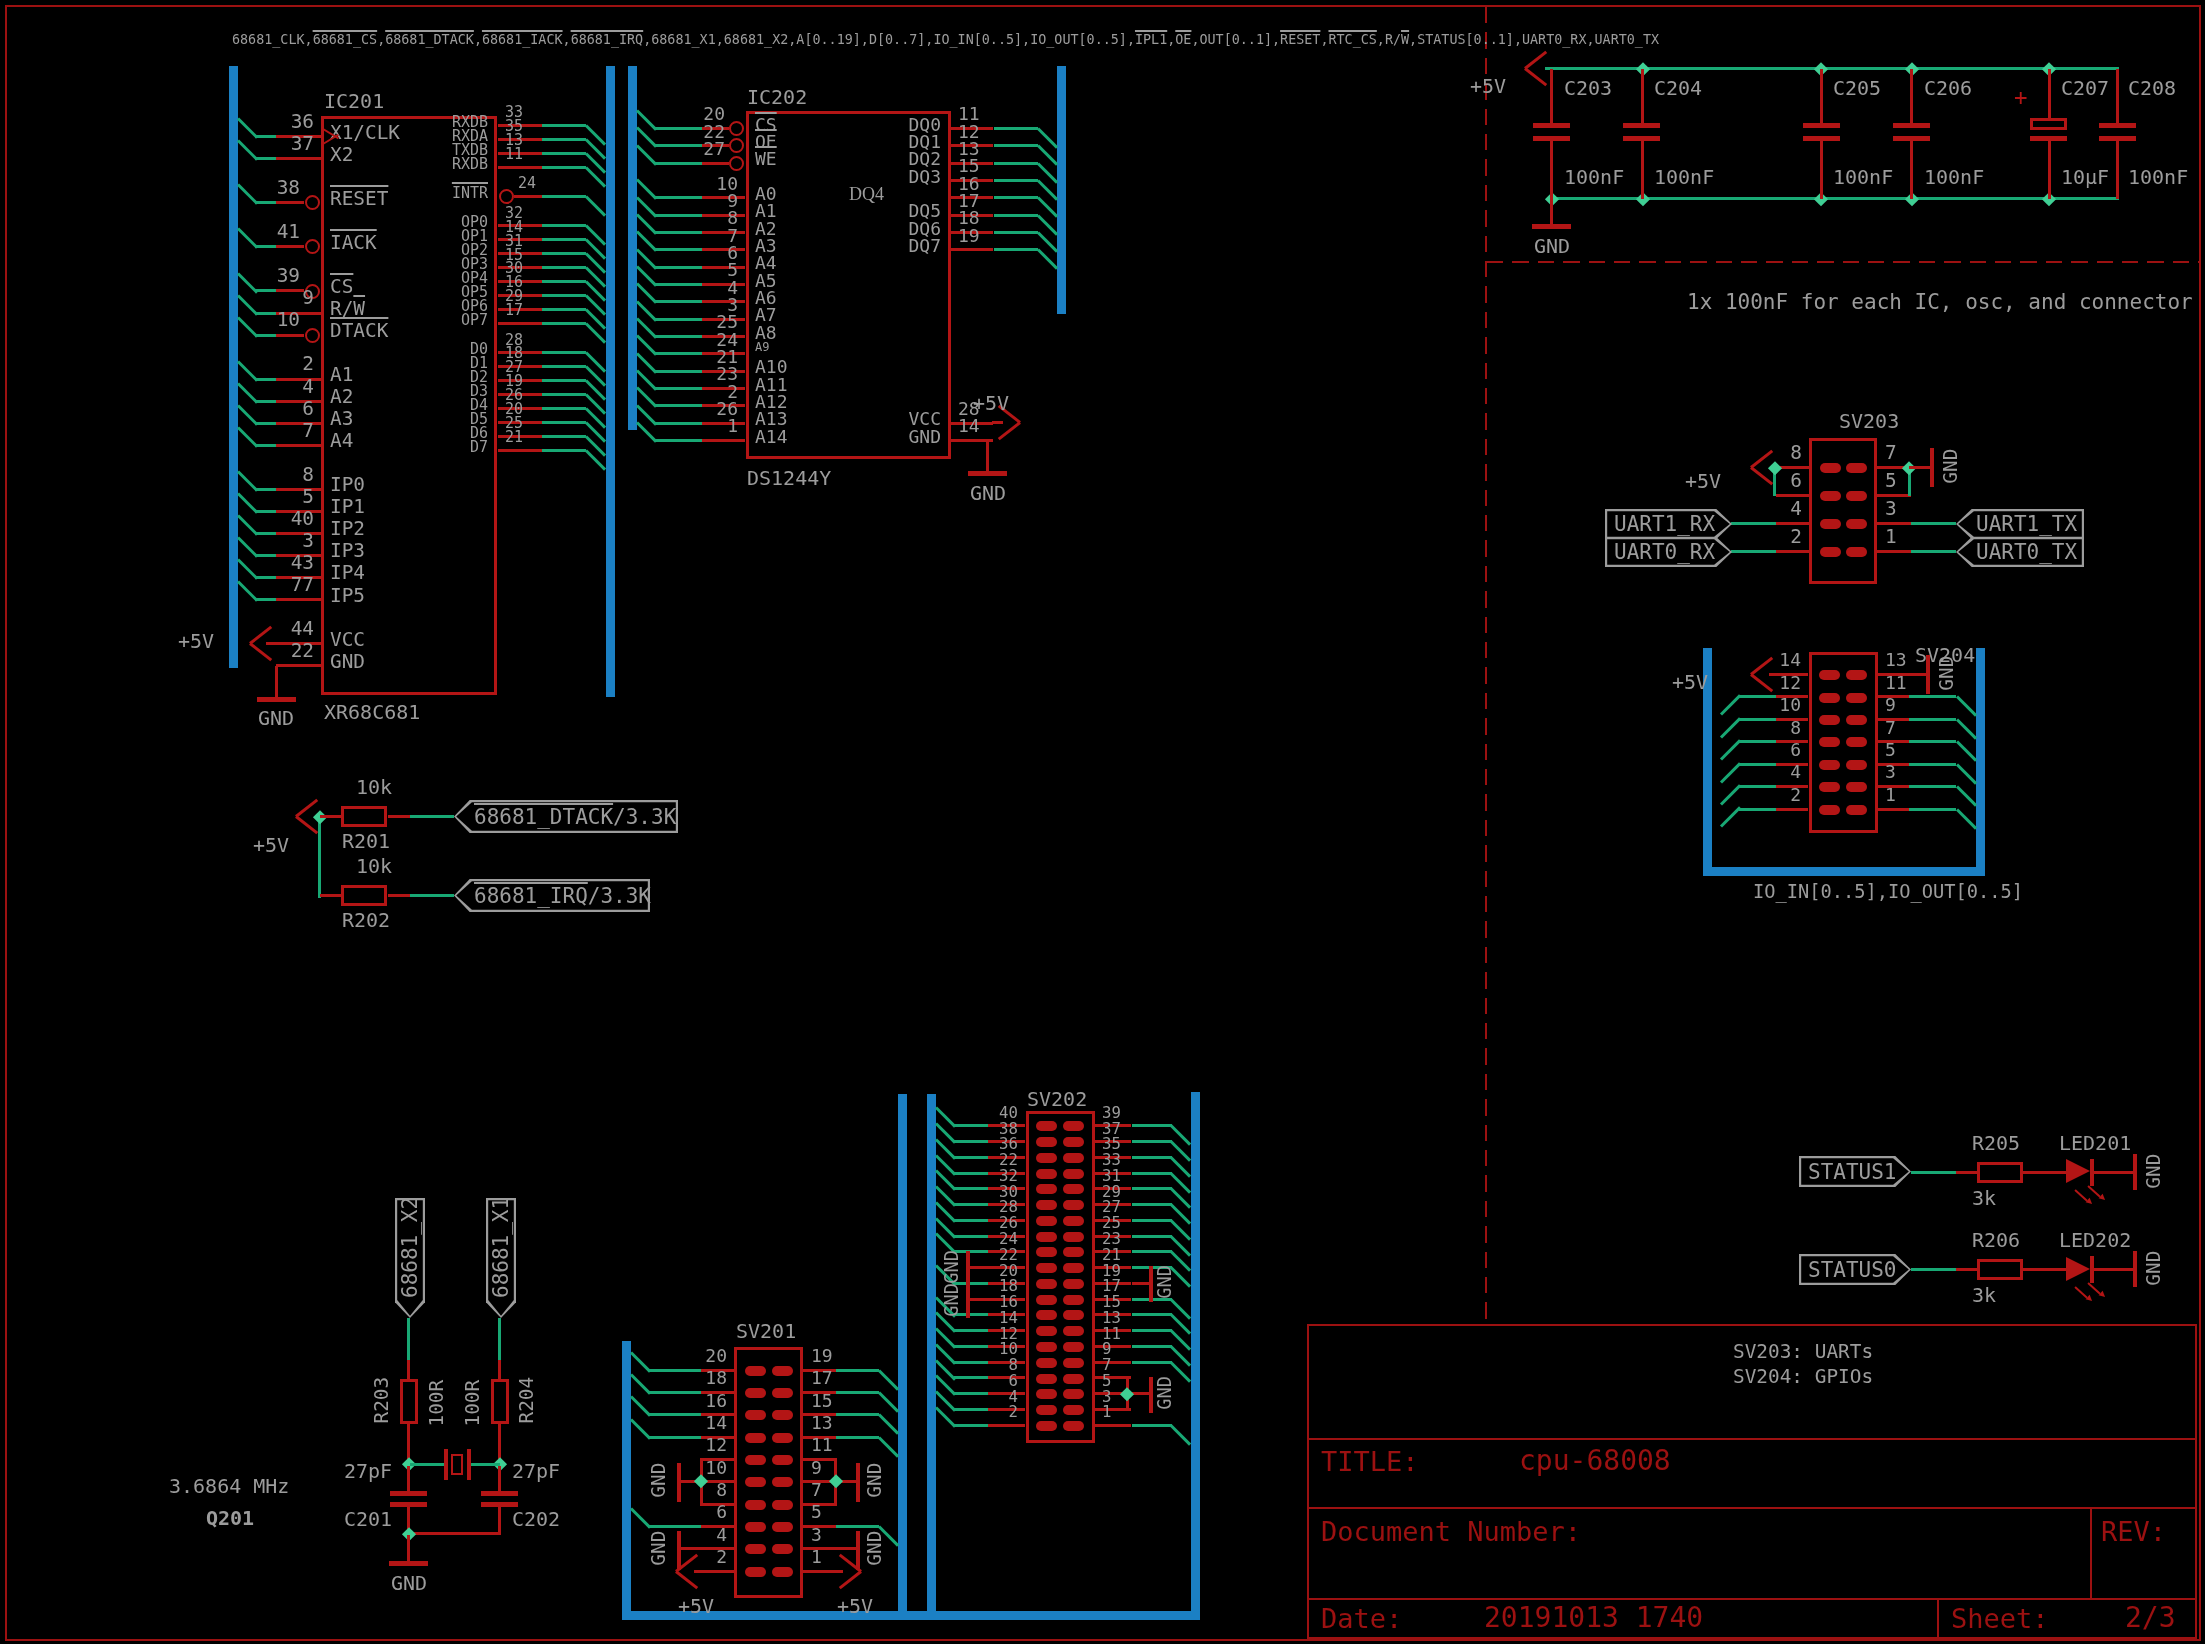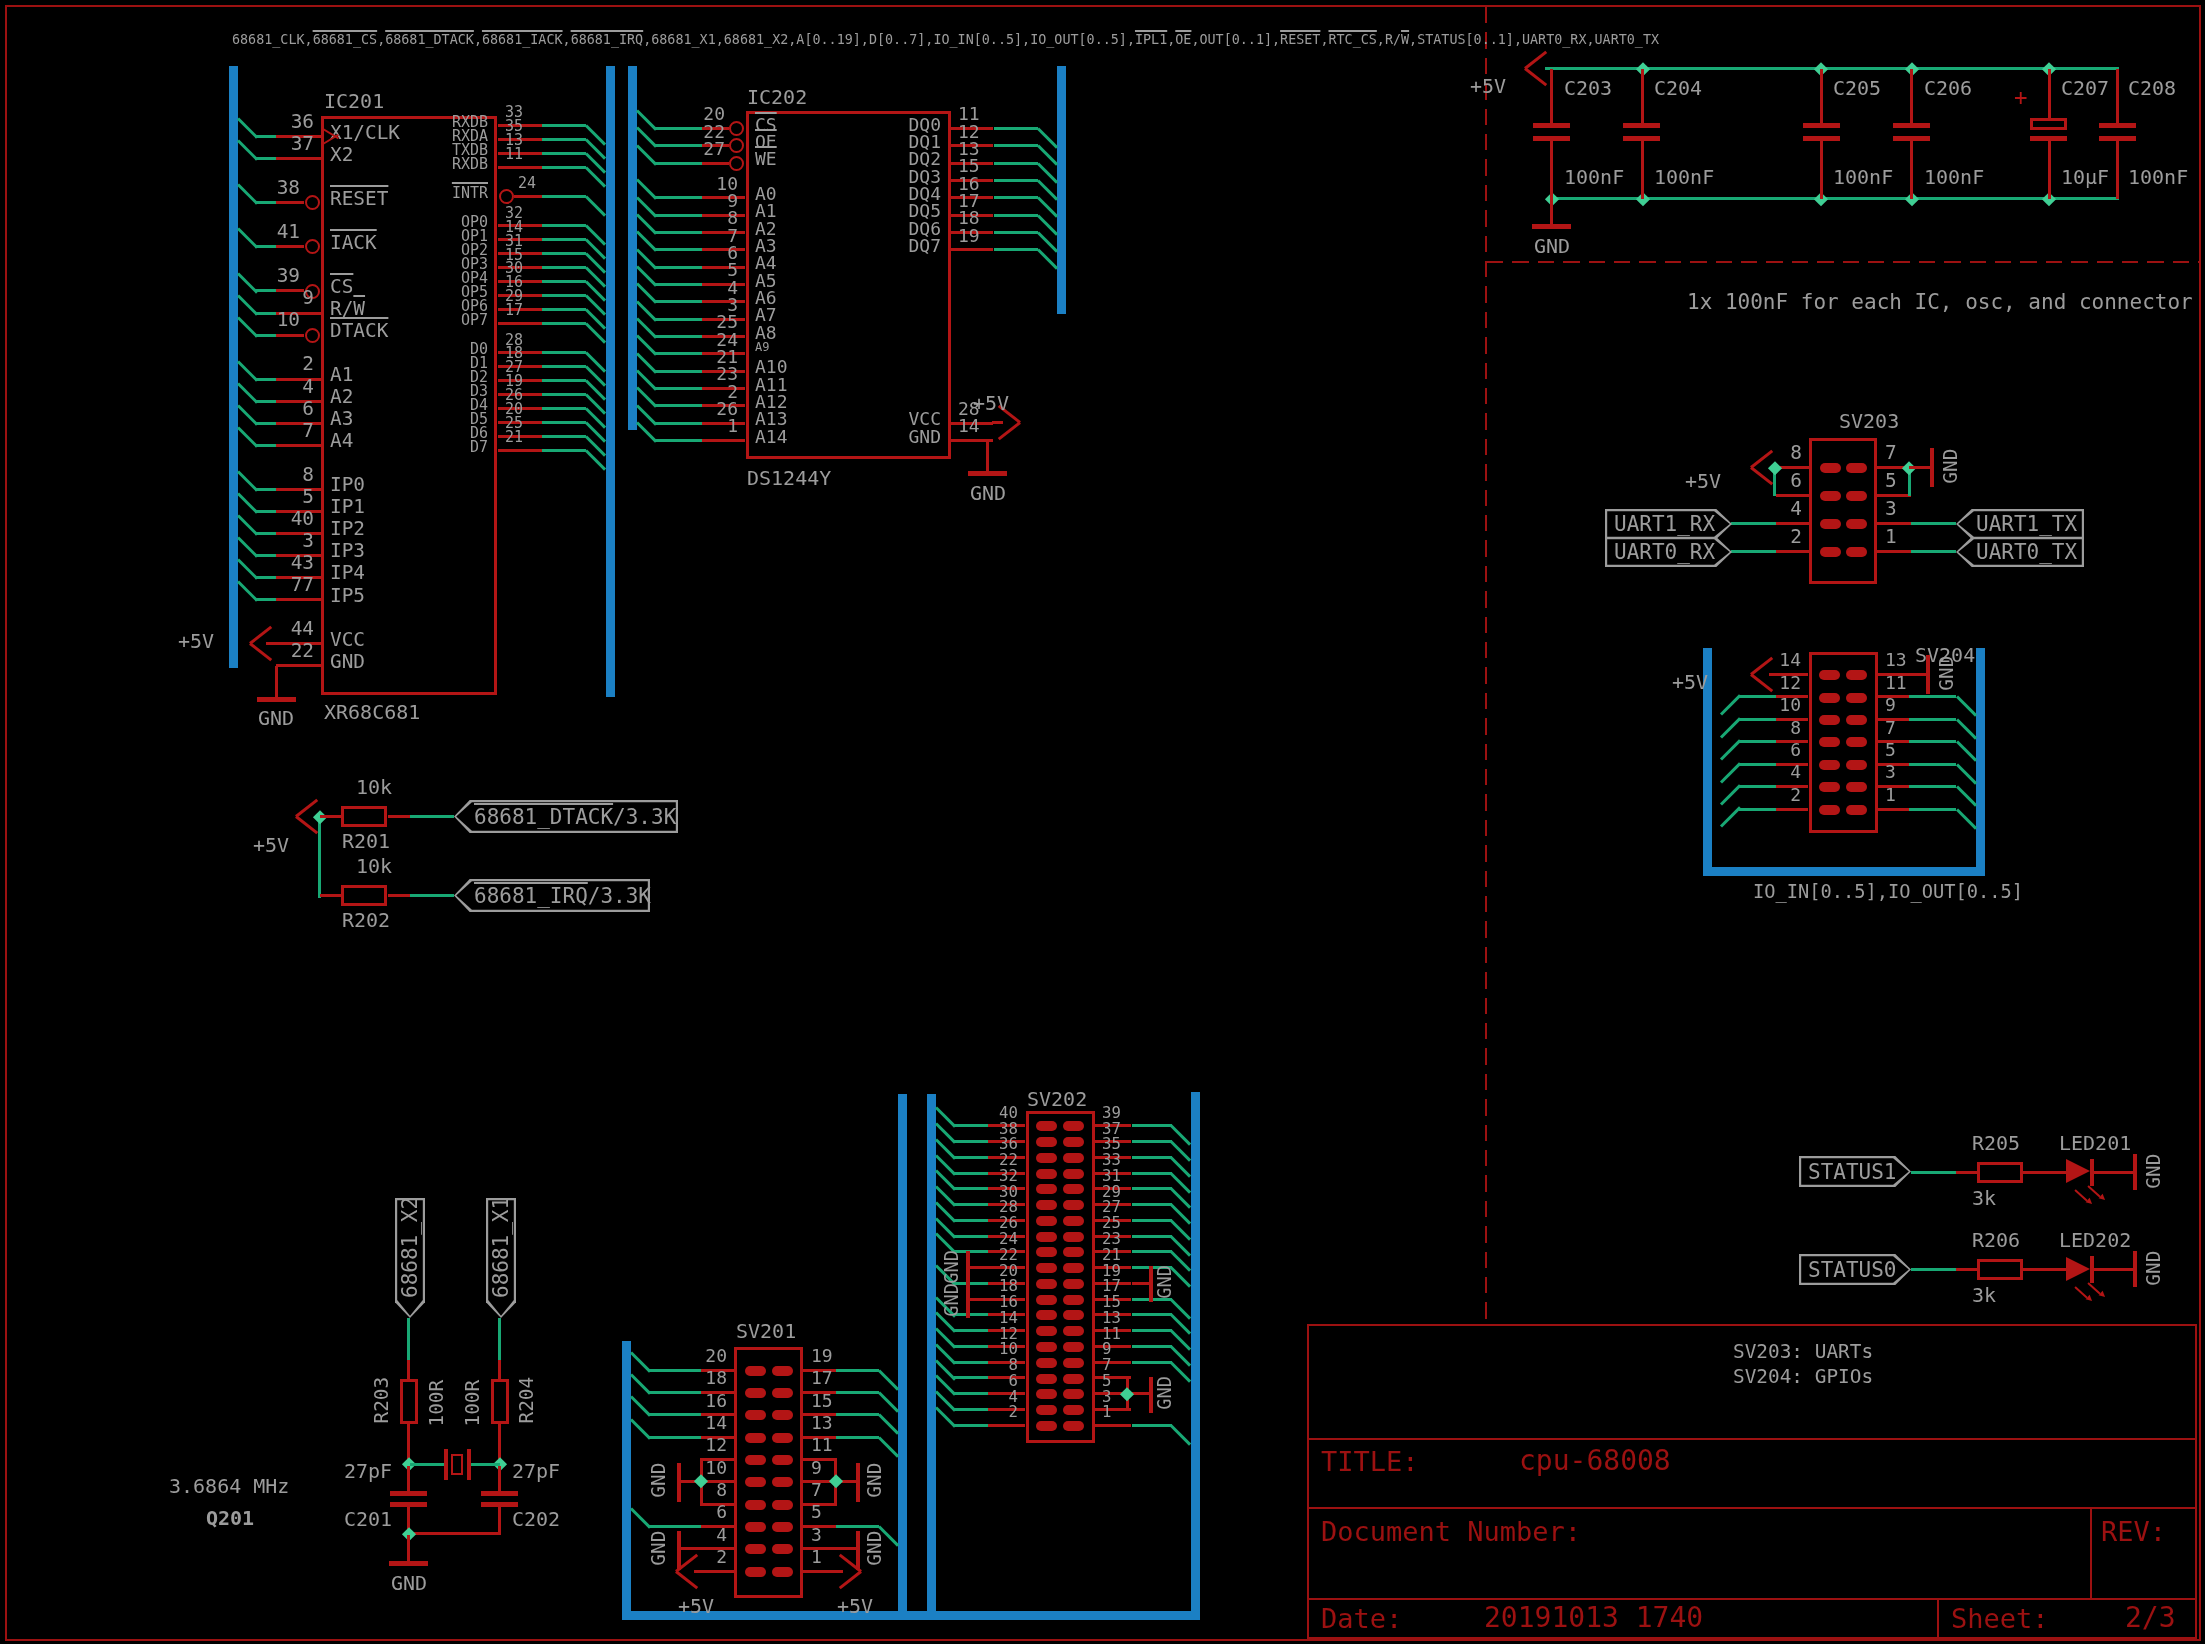--- a/index.html
+++ b/index.html
@@ -380,21 +380,21 @@
       <div class="t" style="top: 150px; font-size: 18px; left: 792px; width: 149px; text-align: right;">DQ2</div>
       <div class="gw" style="left: 1038px; top: 162px; width: 27px; height: 3px; transform: rotate(45deg); transform-origin: left center;"></div>
       <div class="gw" style="left: 994px; top: 162px; width: 44px; height: 3px;"></div>
       <div class="rl" style="left: 950px; top: 179px; width: 43px; height: 3px;"></div>
       <div class="t num" style="top: 157px; font-size: 18px; left: 958px; width: 112px;">15</div>
       <div class="t" style="top: 168px; font-size: 18px; left: 792px; width: 149px; text-align: right;">DQ3</div>
       <div class="gw" style="left: 1038px; top: 179px; width: 27px; height: 3px; transform: rotate(45deg); transform-origin: left center;"></div>
       <div class="gw" style="left: 994px; top: 179px; width: 44px; height: 3px;"></div>
       <div class="rl" style="left: 950px; top: 196px; width: 43px; height: 3px;"></div>
       <div class="t num" style="top: 175px; font-size: 18px; left: 958px; width: 112px;">16</div>
-      <div class="t" style="top: 185px; font-size: 18px; left: 792px; width: 149px; text-align: right;">DQ4</div>
+      <div class="t" style="top: 185px; font-size: 18px; left: 792px; width: 149px; text-align: center; font-family: Liberation Serif, serif;">DQ4</div>
       <div class="gw" style="left: 1038px; top: 196px; width: 27px; height: 3px; transform: rotate(45deg); transform-origin: left center;"></div>
       <div class="gw" style="left: 994px; top: 196px; width: 44px; height: 3px;"></div>
       <div class="rl" style="left: 950px; top: 214px; width: 43px; height: 3px;"></div>
       <div class="t num" style="top: 192px; font-size: 18px; left: 958px; width: 112px;">17</div>
       <div class="t" style="top: 202px; font-size: 18px; left: 792px; width: 149px; text-align: right;">DQ5</div>
       <div class="gw" style="left: 1038px; top: 214px; width: 27px; height: 3px; transform: rotate(45deg); transform-origin: left center;"></div>
       <div class="gw" style="left: 994px; top: 214px; width: 44px; height: 3px;"></div>
       <div class="rl" style="left: 950px; top: 231px; width: 43px; height: 3px;"></div>
       <div class="t num" style="top: 209px; font-size: 18px; left: 958px; width: 112px;">18</div>
       <div class="t" style="top: 220px; font-size: 18px; left: 792px; width: 149px; text-align: right;">DQ6</div>

